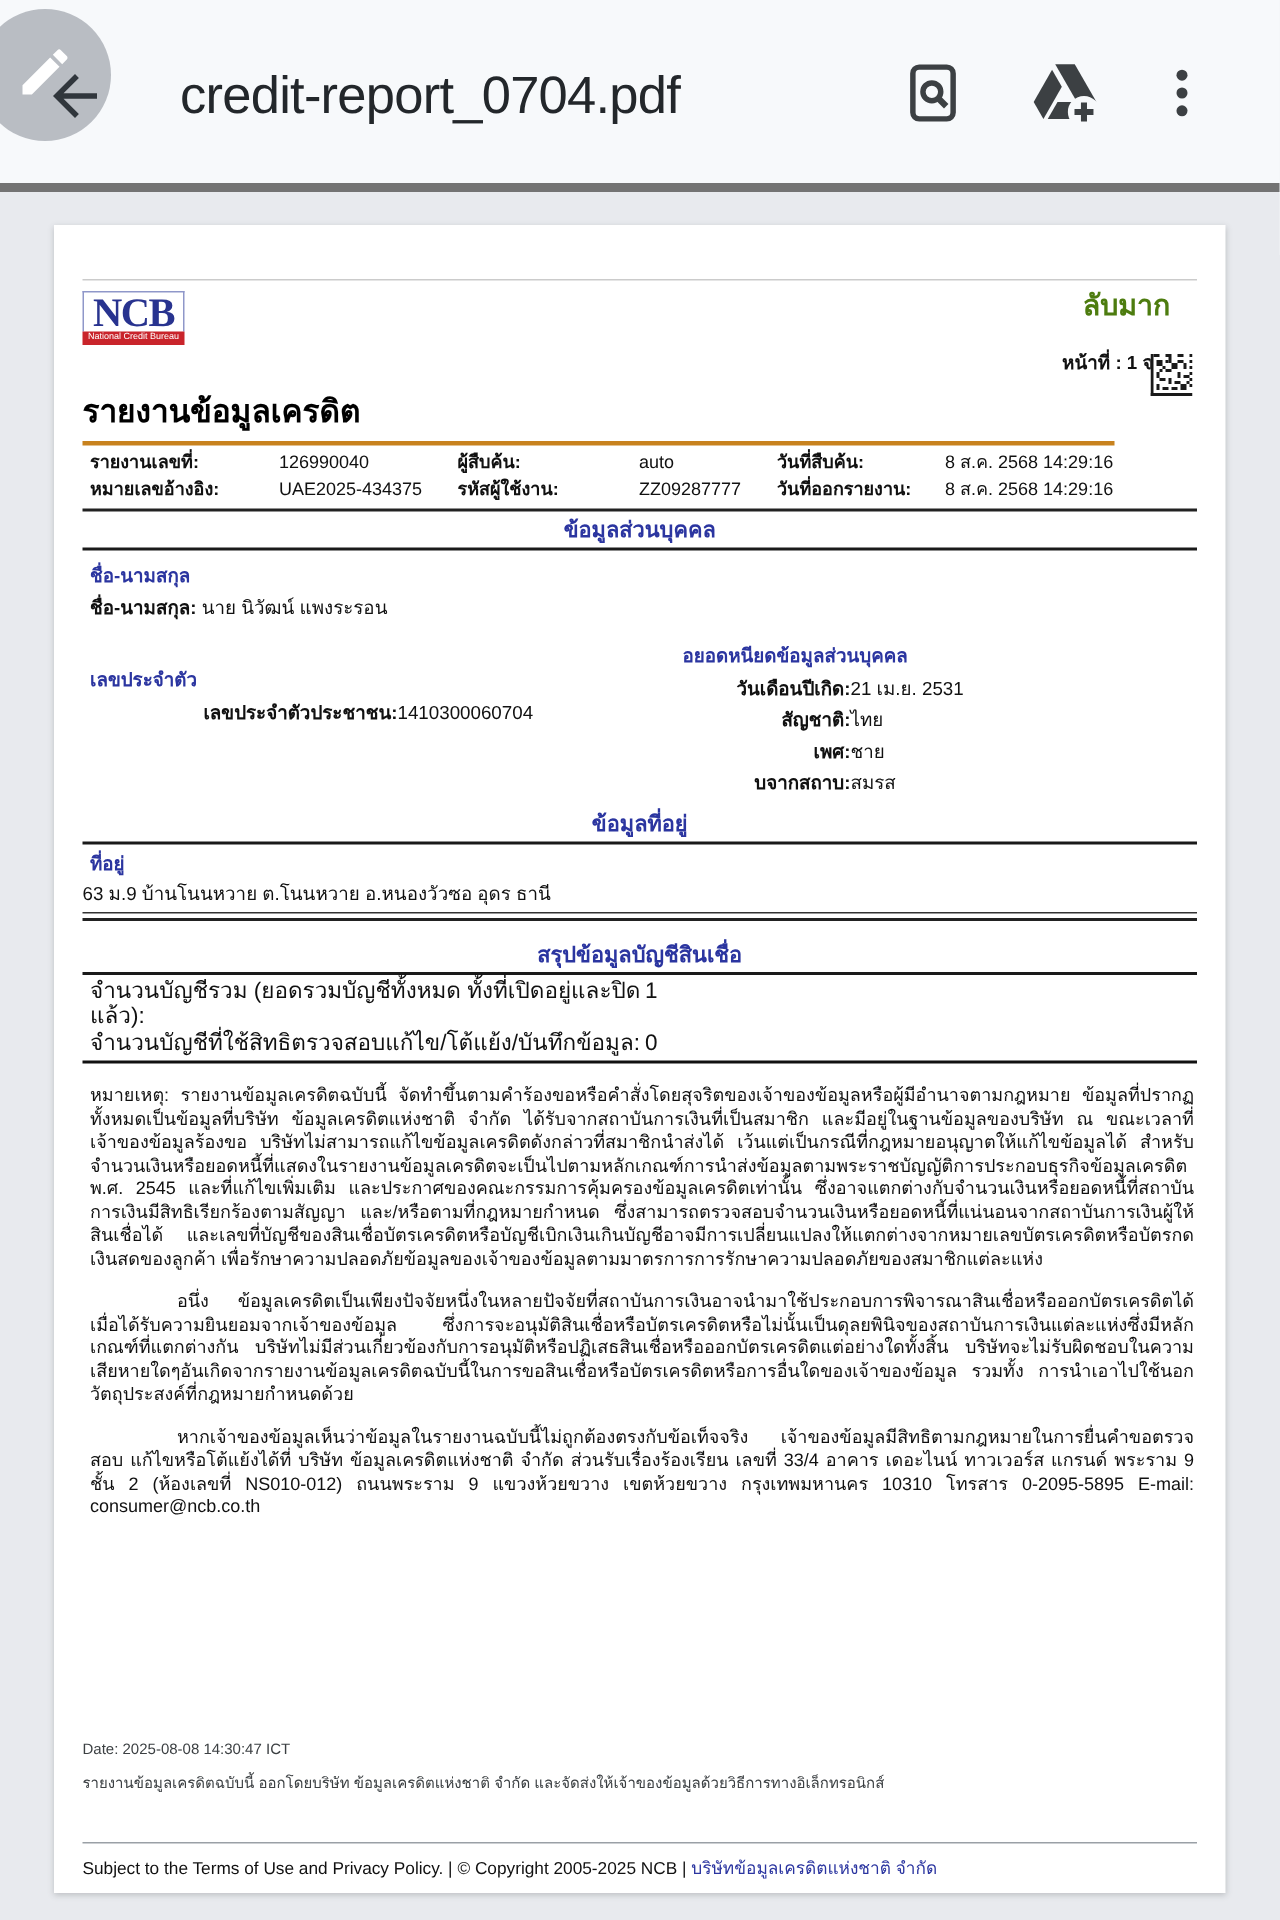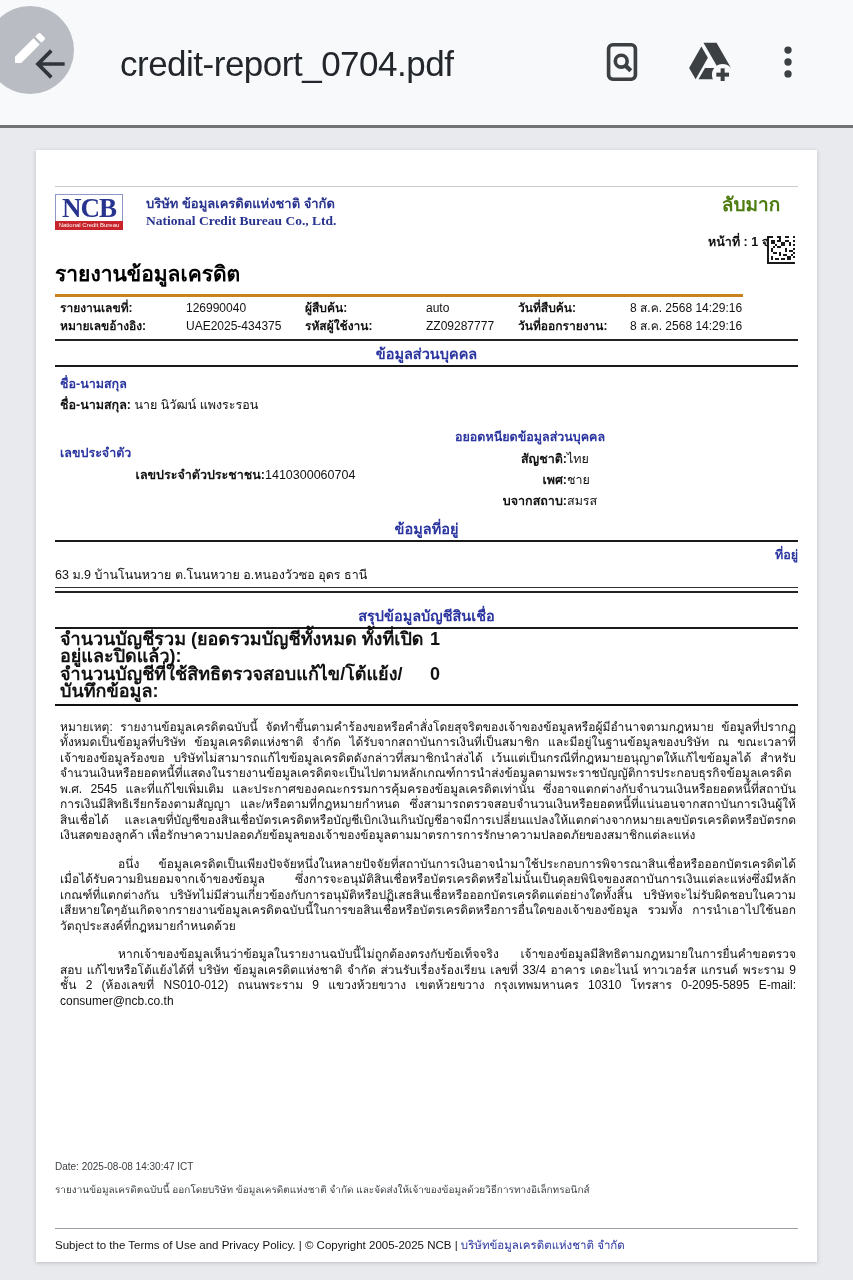--- a/index.html
+++ b/index.html
@@ -7,21 +7,21 @@
   body {
     width:853px; height:1280px; overflow:hidden; position:relative;
     background:#e8eaee;
     font-family:"Liberation Sans","DejaVu Sans",sans-serif;
     -webkit-font-smoothing:antialiased;
   }
 
   
   .appbar {
     position:absolute; top:0; left:0; right:0; height:128px;
-    background:#f7f9fb; border-bottom:3px solid #737373; z-index:10;
+    background:#f7f9fb; border-bottom:6px solid #737373; z-index:10;
   }
   .fab {
     position:absolute; left:-14px; top:6px; width:88px; height:88px;
     border-radius:50%; background:#b9bdc3; z-index:11;
     display:flex; align-items:center; justify-content:center;
   }
   .back-btn { position:absolute; left:26px; top:42px; width:48px; height:48px; z-index:12;
     display:flex; align-items:center; justify-content:center; }
   .bar-title {
     position:absolute; left:120px; top:0; height:128px; display:flex; align-items:center;
@@ -89,21 +89,21 @@
   .kv .k { font-weight:bold; }
   .k-w205 { width:205px; } .k-w112 { width:112px; }
 
   .addr-value {
     font-size:12.5px; line-height:17px; padding:2px 0 3px 0;
     border-bottom:1px solid #333; display:block;
   }
   .end-rule { border-top:2px solid #222; margin-top:3px; }
 
   .s-rows { padding-left:5px; margin-top:2px; }
-  .s-row { display:flex; font-size:18px; line-height:17.5px; font-weight:bold; }
+  .s-row { display:flex; font-size:15px; line-height:17.5px; font-weight:normal; }
   .s-row .s-lbl { width:370px; }
   .thick-rule { border-top:2.5px solid #111; margin-top:3px; }
 
   .notes { margin-top:14px; padding:0 2px 0 5px; }
   .note { font-size:12px; line-height:15.5px; text-align:justify; margin:0 0 13px 0; }
   .note.indent { text-indent:58px; }
 
   .signature { position:absolute; left:19px; top:1005px; font-size:10px; color:#3c4043; }
   .signature .sig-line { line-height:23px; white-space:nowrap; }
 
@@ -174,24 +174,20 @@
   <div class="page">
     <div class="content">
 
       <div class="topline"></div>
 
       <div class="logo-row">
         <div class="logo-left">
           <div class="ncb-box">
             <div class="ncb-acronym">NCB</div>
             <div class="ncb-band">National Credit Bureau</div>
-          </div>
-          <div>
-            <div class="company-th">บริษัท ข้อมูลเครดิตแห่งชาติ จำกัด</div>
-            <div class="company-en">National Credit Bureau Co., Ltd.</div>
           </div>
         </div>
         <div class="conf-block">
           <div class="conf-label">ลับมาก</div>
           <div class="page-label">หน้าที่ :  1  จาก  2</div>
         </div>
       </div>
 
       <div class="report-title">รายงานข้อมูลเครดิต</div>
       <div class="orange-rule"></div>
@@ -265,36 +261,40 @@
         <div class="p-col-left">
           <div class="blue-label">เลขประจำตัว</div>
           <div class="p-text kv">
             <span class="k k-w205">เลขประจำตัวประชาชน:</span>
             <span>1410300060704</span>
           </div>
         </div>
         <div class="p-col-right">
           <div class="blue-label">อยอดหนียดข้อมูลส่วนบุคคล</div>
           <div class="p-text kv">
+            <span class="k k-w112">วันเดือนปีเกิด:</span>
+            <span>21 เม.ย. 2531</span>
+          </div>
+          <div class="p-text kv">
             <span class="k k-w112">สัญชาติ:</span>
             <span>ไทย</span>
           </div>
           <div class="p-text kv">
             <span class="k k-w112">เพศ:</span>
             <span>ชาย</span>
           </div>
           <div class="p-text kv">
             <span class="k k-w112">บจากสถาบ:</span>
             <span>สมรส</span>
           </div>
         </div>
       </div>
 
       <div class="section-bar mt10">ข้อมูลที่อยู่</div>
-      <div class="blue-label" style="margin-top:3px; padding-left:5px;text-align:right;">ที่อยู่</div>
+      <div class="blue-label" style="margin-top:3px; padding-left:5px;">ที่อยู่</div>
       <span class="addr-value">63 ม.9 บ้านโนนหวาย ต.โนนหวาย อ.หนองวัวซอ อุดร ธานี</span>
       <div class="end-rule"></div>
 
       <div class="section-bar mt14">สรุปข้อมูลบัญชีสินเชื่อ</div>
       <div class="s-rows">
         <div class="s-row">
           <span class="s-lbl">จำนวนบัญชีรวม (ยอดรวมบัญชีทั้งหมด ทั้งที่เปิดอยู่และปิดแล้ว):</span>
           <span>1</span>
         </div>
         <div class="s-row">

